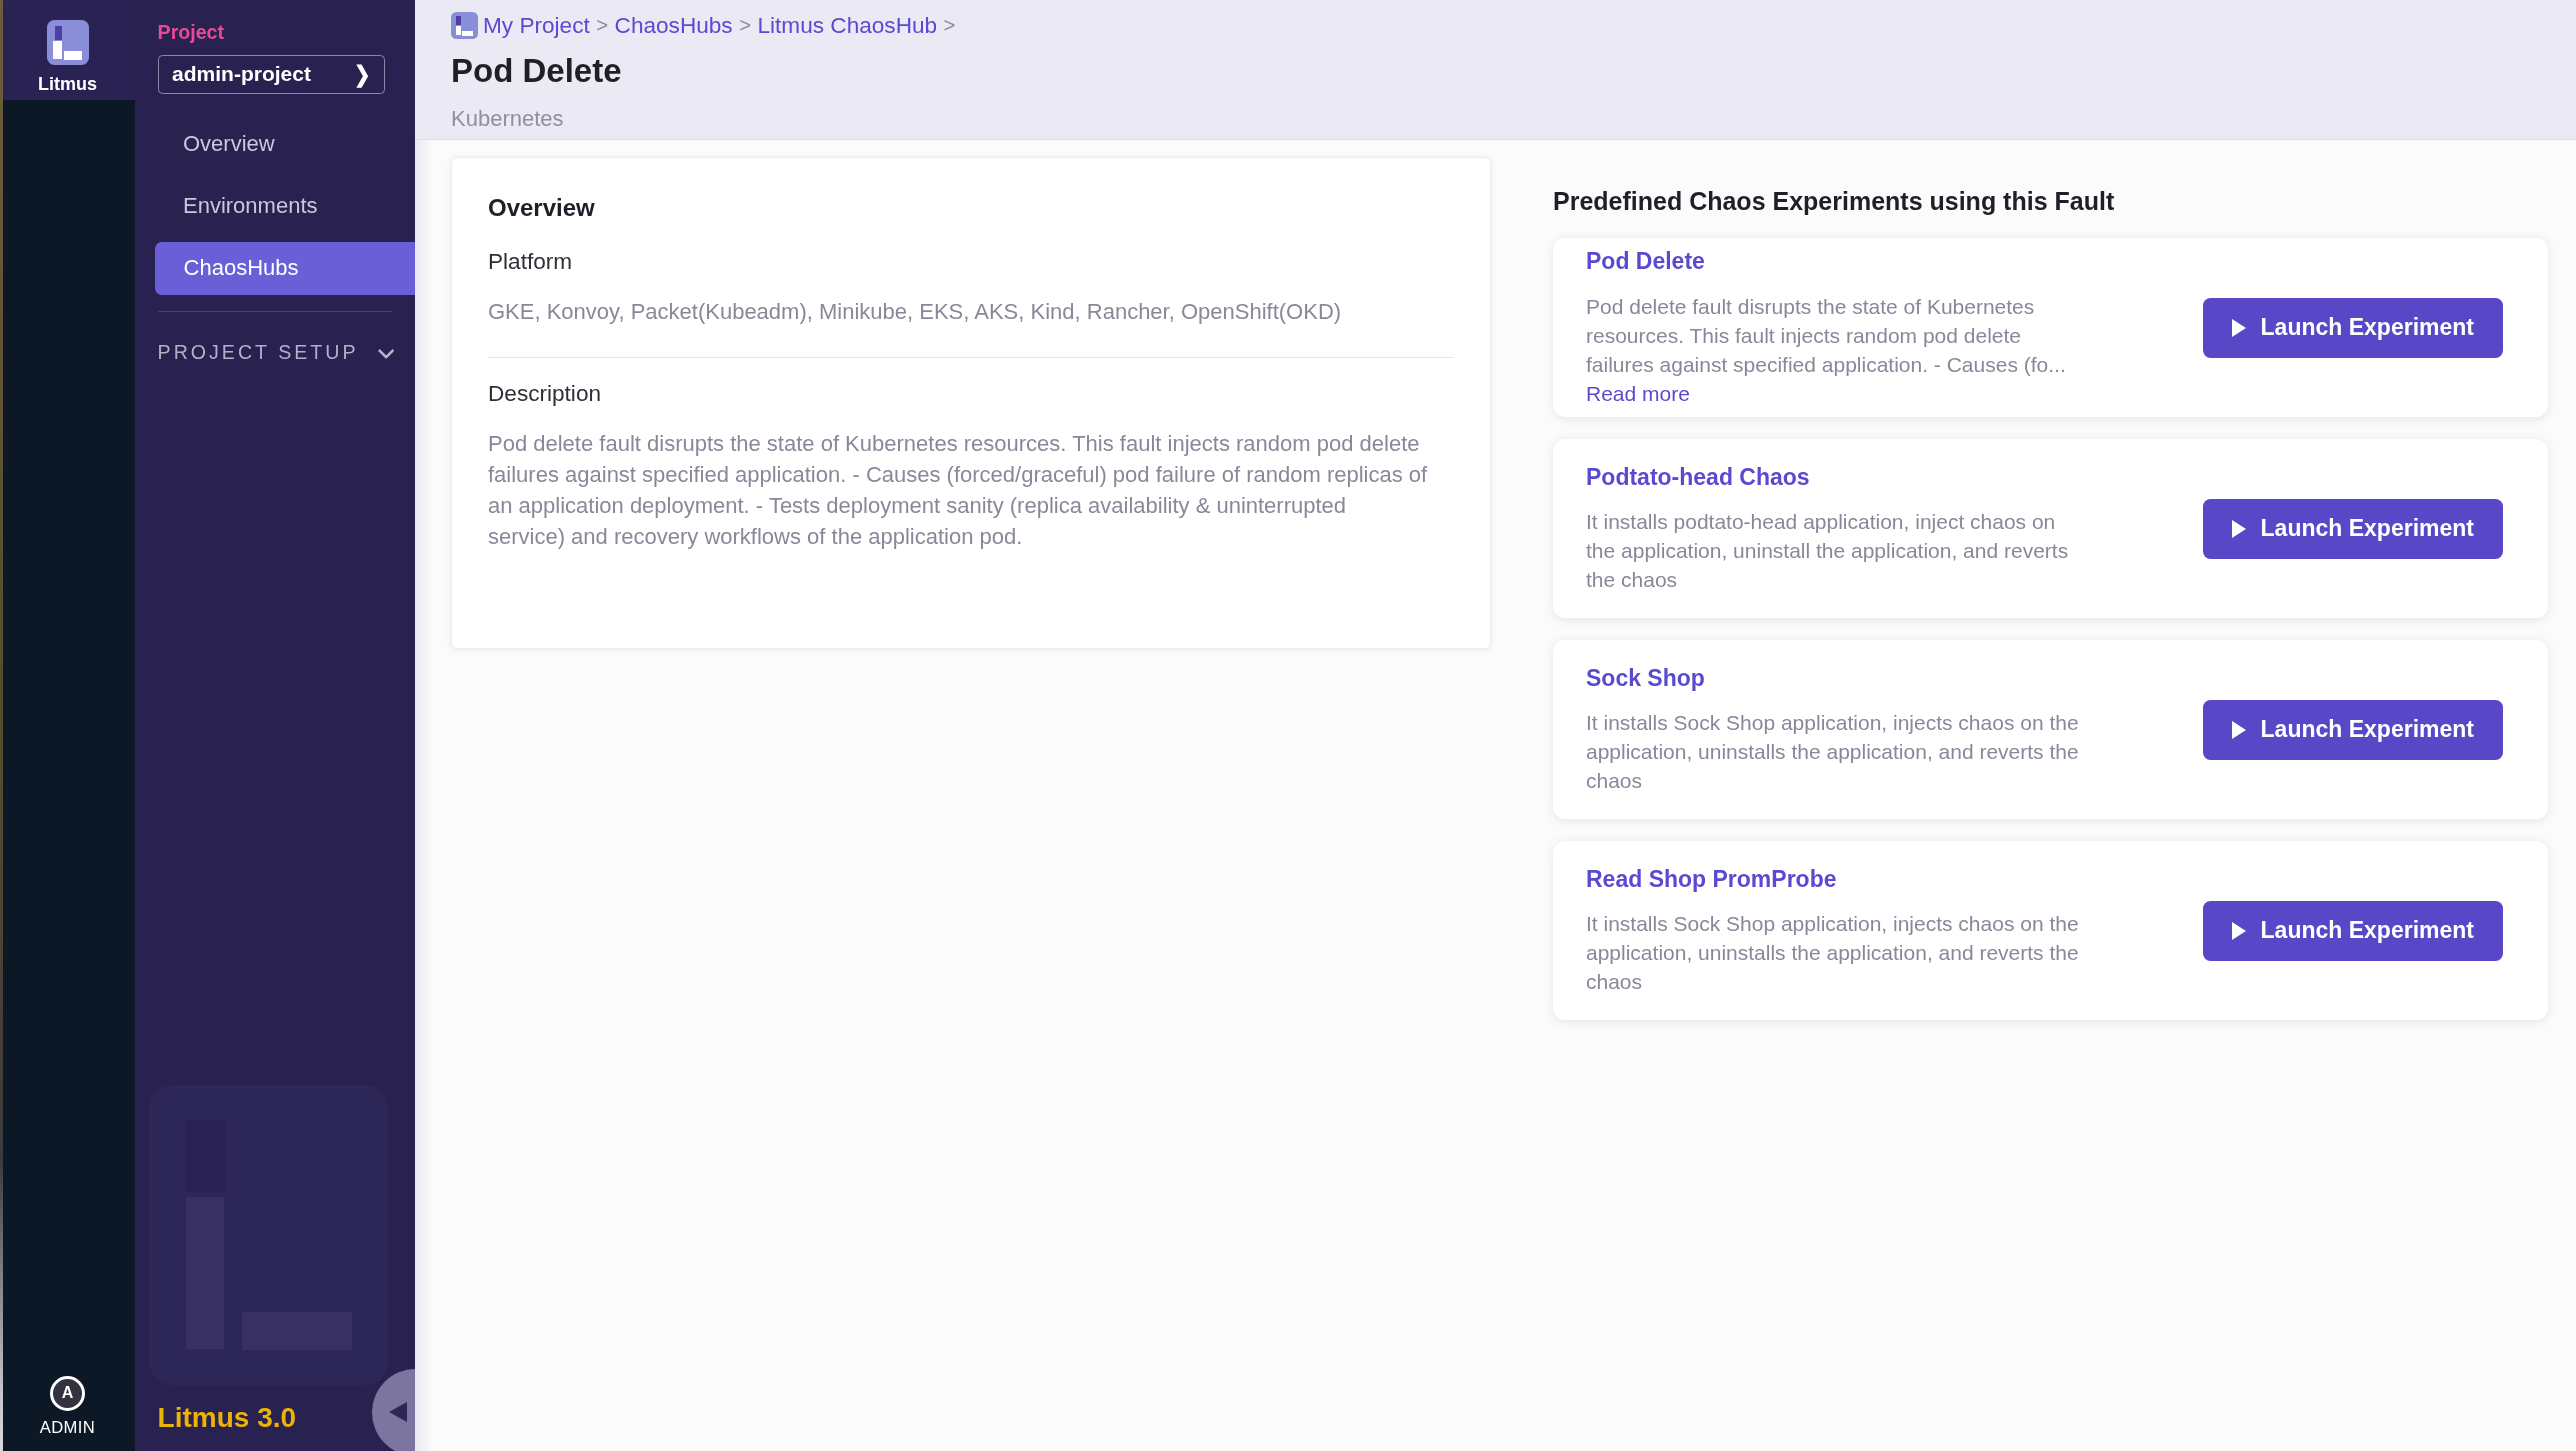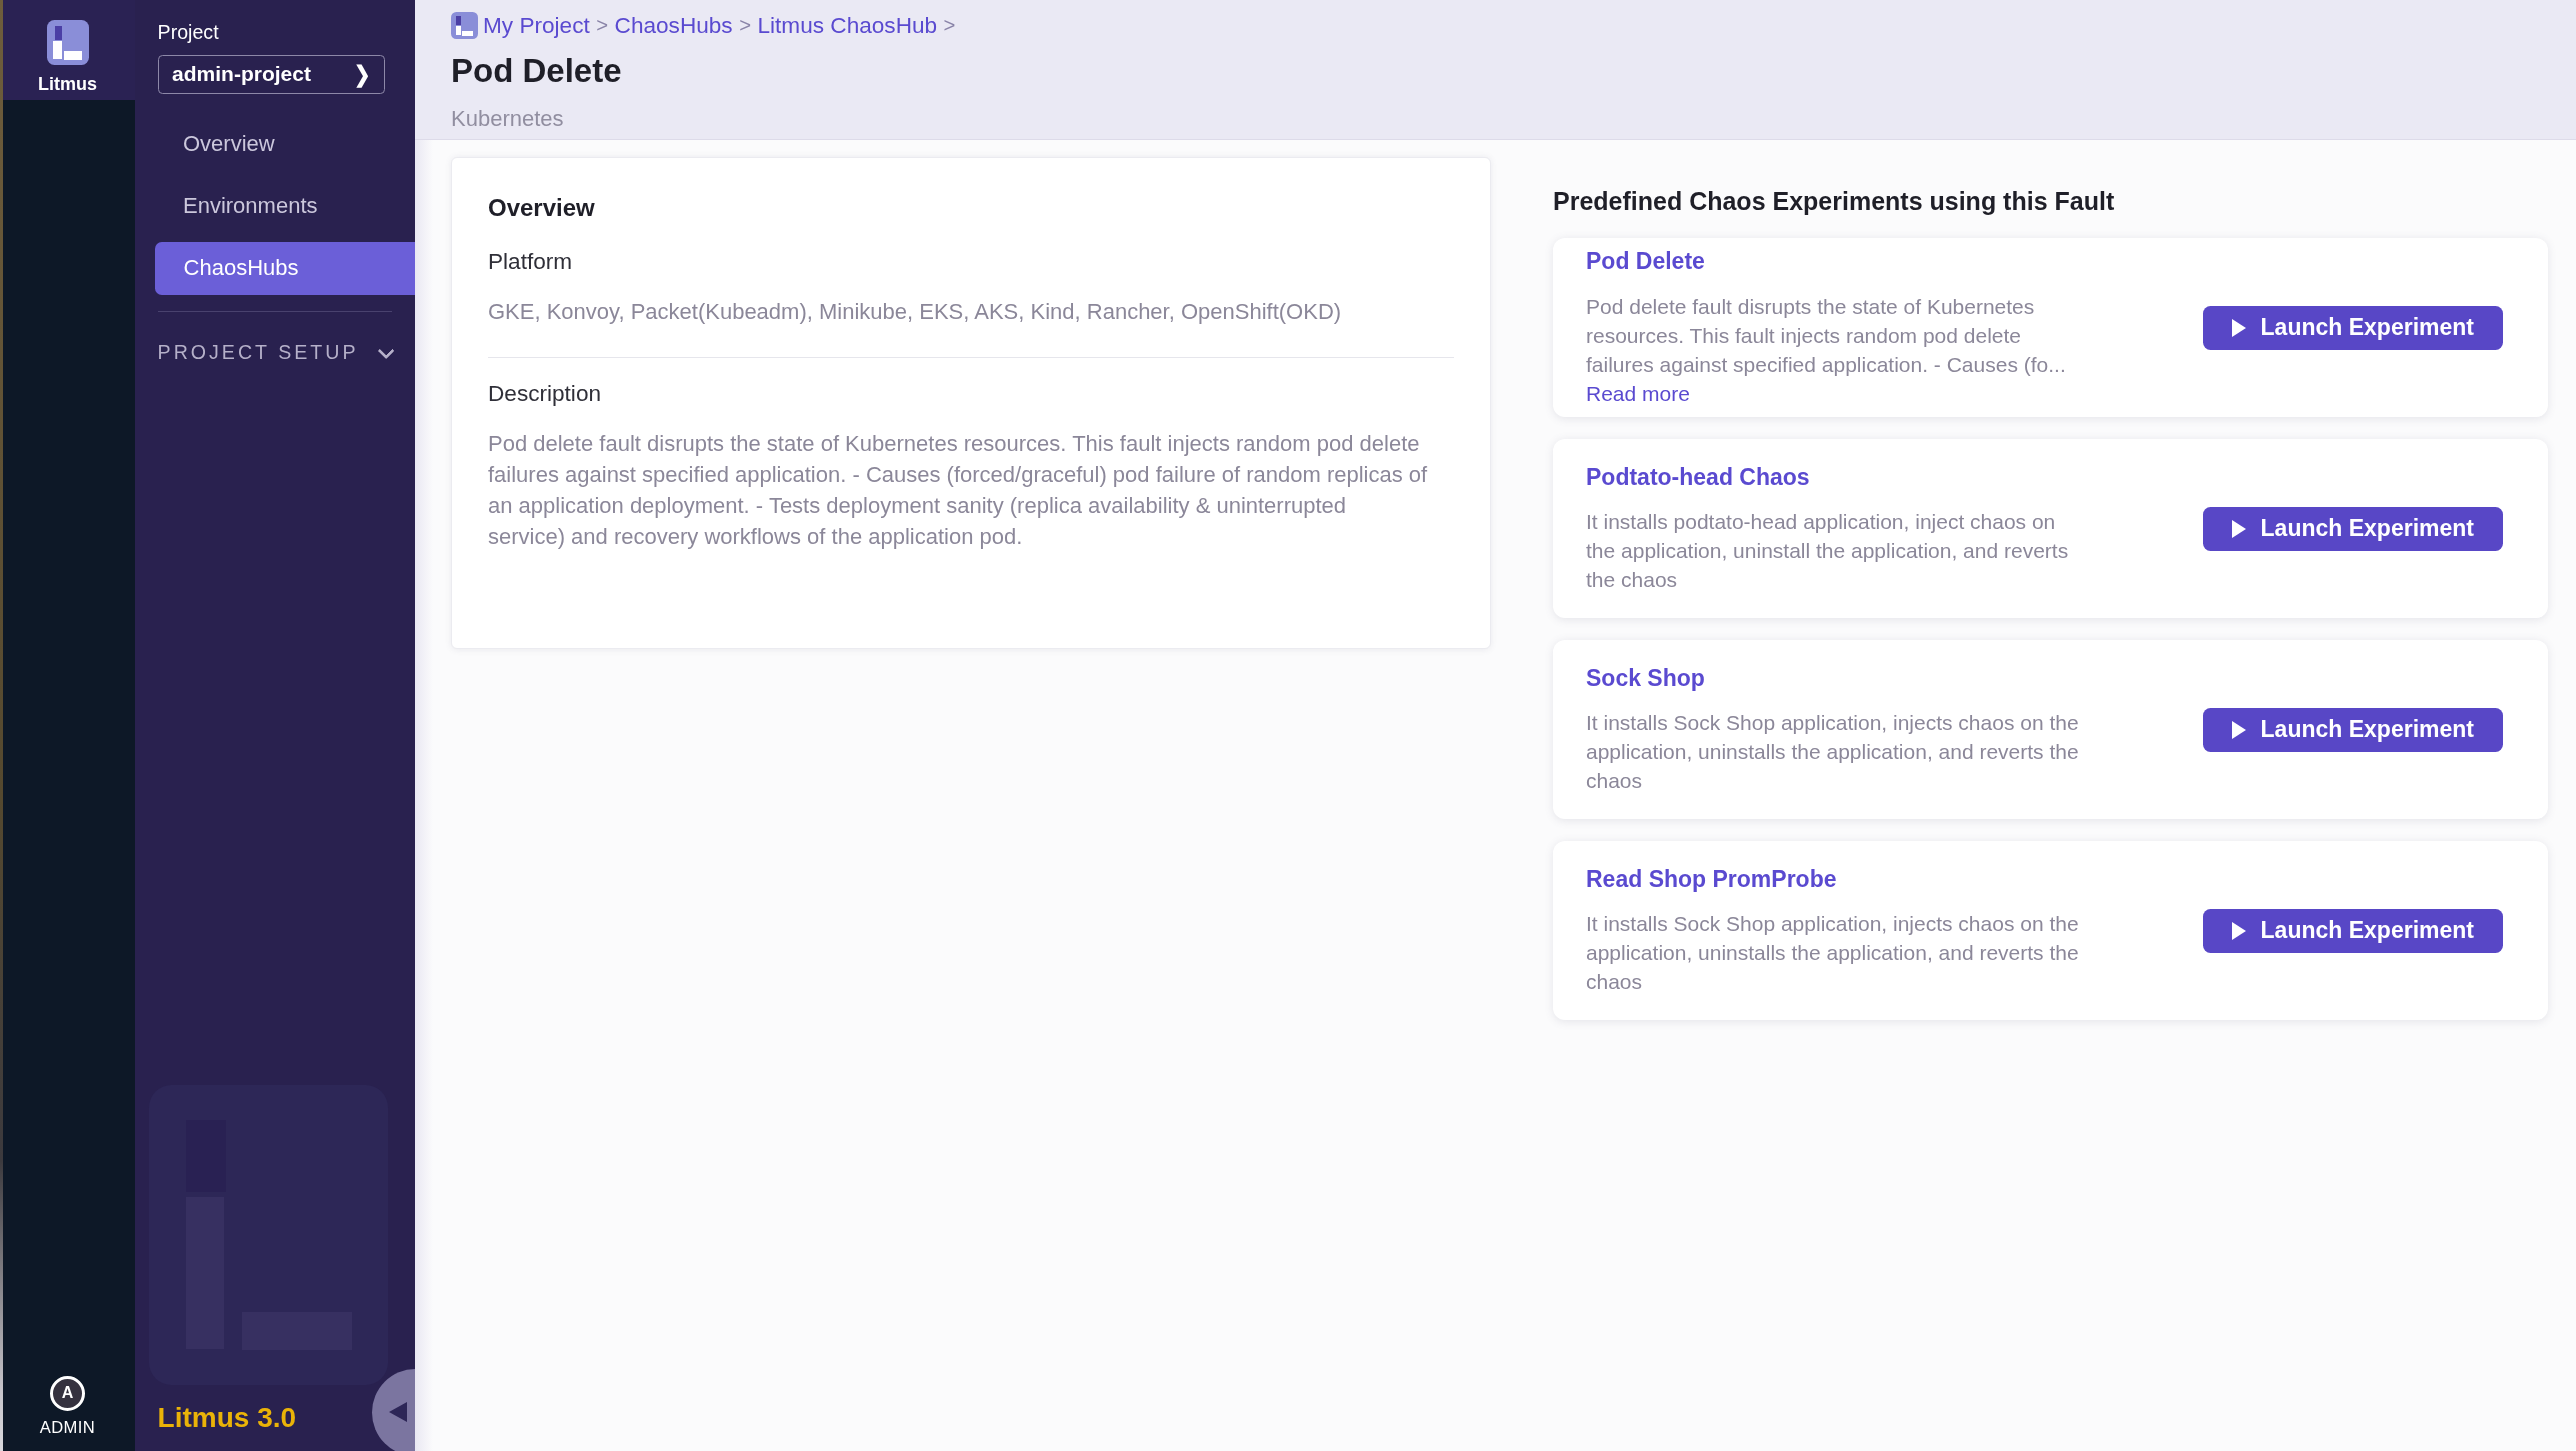--- a/index.html
+++ b/index.html
@@ -32,21 +32,21 @@
   .logo-tile .base{position:absolute;left:17.3px;top:31px;width:18px;height:8.3px;background:#fff;}
   .brand{margin-top:8.3px;color:#fff;font-size:18px;font-weight:700;}
   .rail-fill{flex:1;}
   .rail-bottom{display:flex;flex-direction:column;align-items:center;padding-bottom:13.5px;}
   .avatar{width:35px;height:35px;border-radius:50%;border:3px solid #fff;background:#35323f;
     display:flex;align-items:center;justify-content:center;color:#fff;font-weight:700;font-size:16px;}
   .admin{margin-top:6.8px;color:#fff;font-size:16.6px;letter-spacing:0.4px;}
 
   
   .sidebar{position:relative;width:280px;flex:0 0 280px;background:var(--sidebar);padding-top:21px;overflow:hidden;z-index:9;}
-  .proj-label{margin-left:22.6px;font-size:19.6px;color:#ffffff;}
+  .proj-label{margin-left:22.6px;font-size:19.6px;color:#ec4899;font-weight:bold;}
   .proj-select{margin:10.5px 30px 0 22.6px;height:39px;border:1.5px solid #8d88a8;border-radius:4.5px;
     display:flex;align-items:center;justify-content:space-between;padding:0 13.5px;cursor:pointer;}
   .proj-select .name{color:#fff;font-size:21px;font-weight:600;}
   .proj-select .chev{color:#fff;font-size:19.6px;font-weight:700;transform:scaleY(1.15);}
   .nav{margin-top:19.6px;}
   .nav-item{height:62px;display:flex;align-items:center;padding-left:48px;font-size:22px;color:#cbc7dc;cursor:pointer;}
   .nav-item.active{height:53px;margin:4.5px 0 4.5px 19.6px;padding-left:29px;background:var(--active-nav);
     border-radius:6.8px 0 0 6.8px;color:#fff;}
   .nav-divider{margin:16.6px 22.6px 0 22.6px;border-top:1.5px solid #49426e;}
   .setup-row{margin-top:29px;padding-left:22.6px;display:flex;align-items:center;gap:19.6px;cursor:pointer;}
@@ -91,21 +91,21 @@
 
   .right-panel{flex:1;min-width:0;}
   .rp-heading{margin-top:30px;font-size:25px;font-weight:700;color:var(--text-dark);}
   .exp-card{margin-top:22px;width:995px;height:179px;background:#fff;border-radius:12px;
     box-shadow:0 1.5px 9px rgba(100,100,130,.14);padding:25.6px 45px 25.6px 33px;
     display:flex;align-items:center;justify-content:space-between;}
   .exp-left{width:497px;}
   .exp-title{font-size:23px;font-weight:600;color:var(--accent);cursor:pointer;}
   .exp-desc{margin-top:16.6px;font-size:21px;line-height:29px;color:var(--text-gray);}
   .read-more{color:var(--accent);cursor:pointer;}
-  .launch-btn{height:44px;padding:0 29px;background:var(--btn);border:none;border-radius:7.5px;
+  .launch-btn{height:60px;padding:0 29px;background:var(--btn);border:none;border-radius:7.5px;
     display:flex;align-items:center;gap:15px;color:#fff;font-family:"Liberation Sans",sans-serif;
     font-size:23px;font-weight:700;cursor:pointer;flex:0 0 auto;}
   .play{width:0;height:0;border-left:14.3px solid #fff;border-top:9px solid transparent;border-bottom:9px solid transparent;}
 </style>
 </head>
 <body>
 
 <div class="screen">
   <div class="edge-strip"></div>
 

